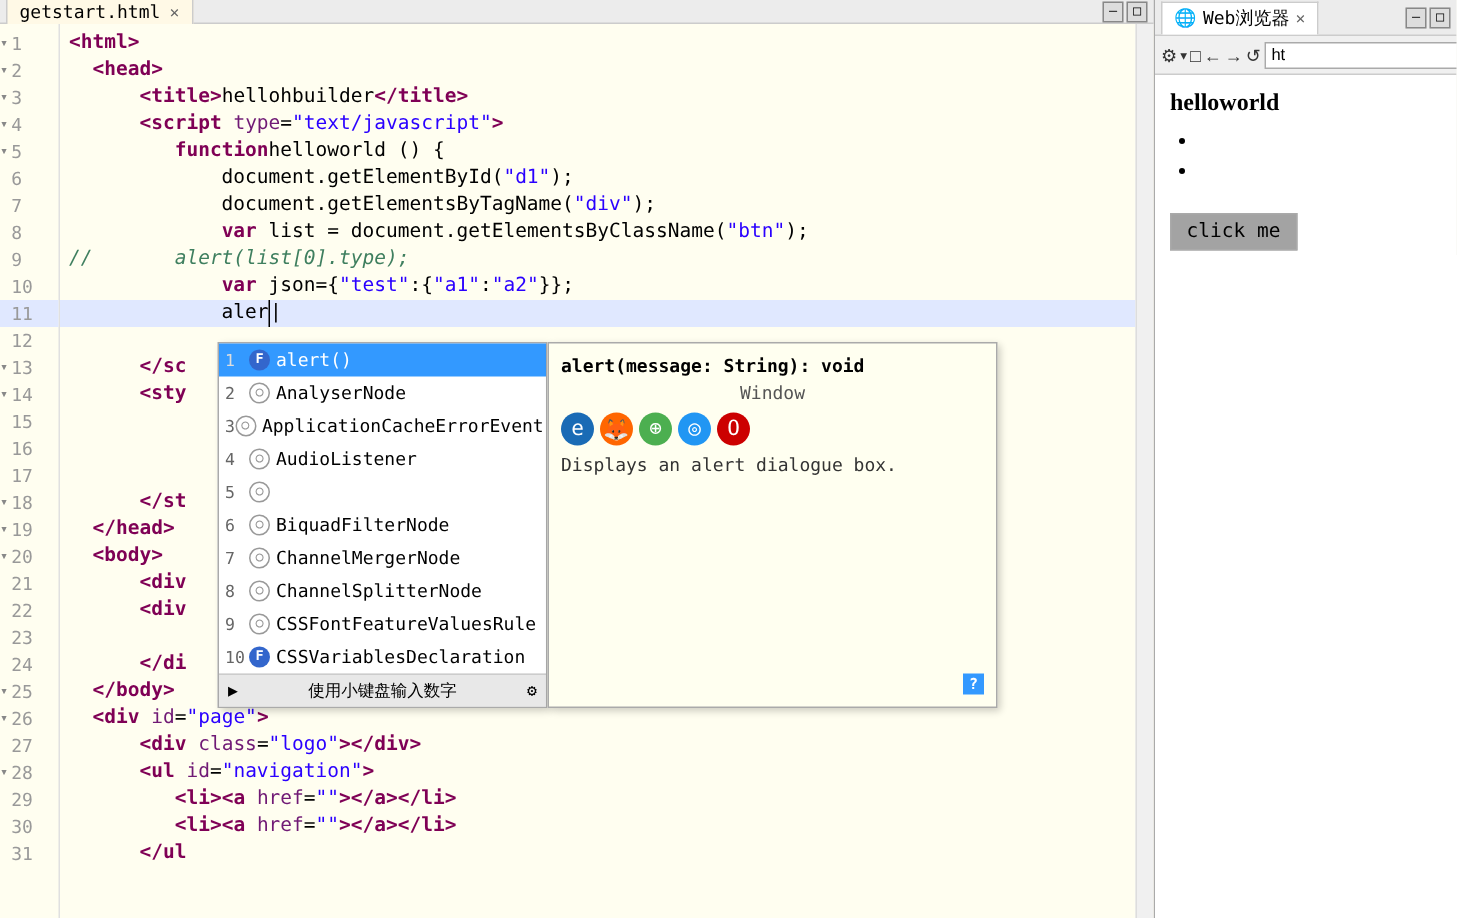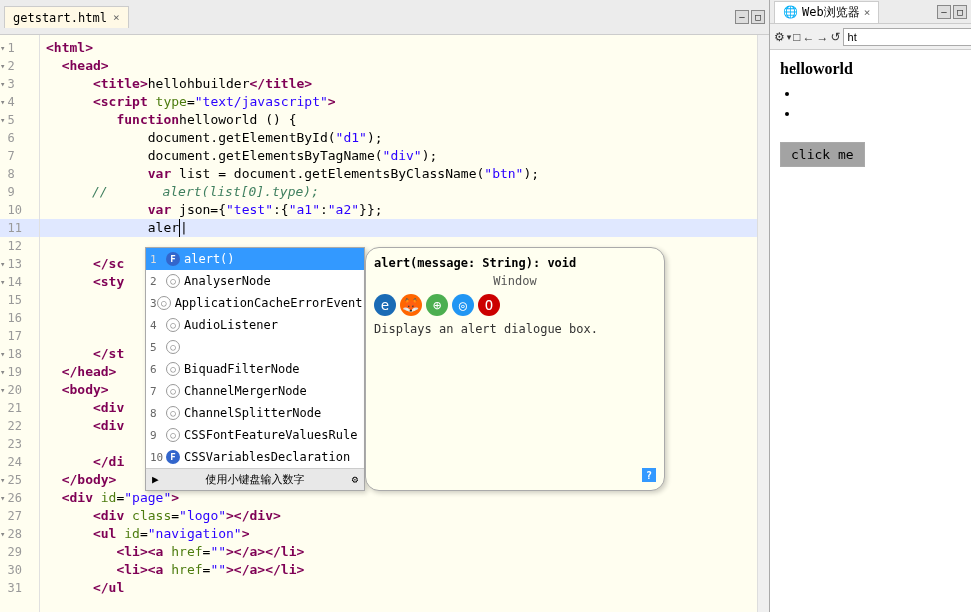--- a/index.html
+++ b/index.html
@@ -11,21 +11,21 @@
       display: flex;
       flex-direction: column;
       border-right: 1px solid #aaa;
     }
 
     .editor-tab-bar {
       background: #ececec;
       border-bottom: 1px solid #ccc;
       display: flex;
       align-items: center;
-      height: 35px;
+      height: 16px;
       padding: 0 4px;
     }
 
     .editor-tab {
       background: #fff9e6;
       border: 1px solid #ccc;
       border-bottom: none;
       padding: 2px 8px;
       font-size: 12px;
       display: flex;
@@ -90,24 +90,24 @@
     }
 
     .code-line.active-line {
       background: #e0e8ff;
       text-align: right;
     }
 
     
     .kw { color: #7f0055; font-weight: bold; }
     .tag { color: #7f0055; font-weight: bold; }
-    .attr { color: #4d7c0f; }
+    .attr { color: #701a75; }
     .str { color: #2a00ff; }
     .fn { color: #000000; }
-    .cm { color: #3f7f5f; font-style: italic; margin-left: 46px; }
+    .cm { color: #3f7f5f; font-style: italic; }
     .plain { color: #000; }
 
     
     .scrollbar-right {
       width: 12px;
       background: #f0f0f0;
       border-left: 1px solid #ddd;
     }
 
     
@@ -498,21 +498,21 @@
           <span class="icon-circle icon-f">F</span>
           <span class="item-label">CSSVariablesDeclaration</span>
         </div>
         <div class="autocomplete-footer">
           <span>▶</span>
           <span>使用小键盘输入数字</span>
           <span>⚙</span>
         </div>
       </div>
 
-      <div class="info-panel" style="position:relative;border-radius:14px;">
+      <div class="info-panel" style="position:relative;">
         <div class="info-signature">alert(message: String): void</div>
         <div class="info-context">Window</div>
         <div class="browser-icons">
           <span class="browser-icon" style="background:#1a6bb5;color:white;">e</span>
           <span class="browser-icon" style="background:#ff6600;color:white;">🦊</span>
           <span class="browser-icon" style="background:#4caf50;color:white;">⊕</span>
           <span class="browser-icon" style="background:#2196f3;color:white;">◎</span>
           <span class="browser-icon" style="background:#cc0000;color:white;">O</span>
         </div>
         <div class="info-desc">Displays an alert dialogue box.</div>

